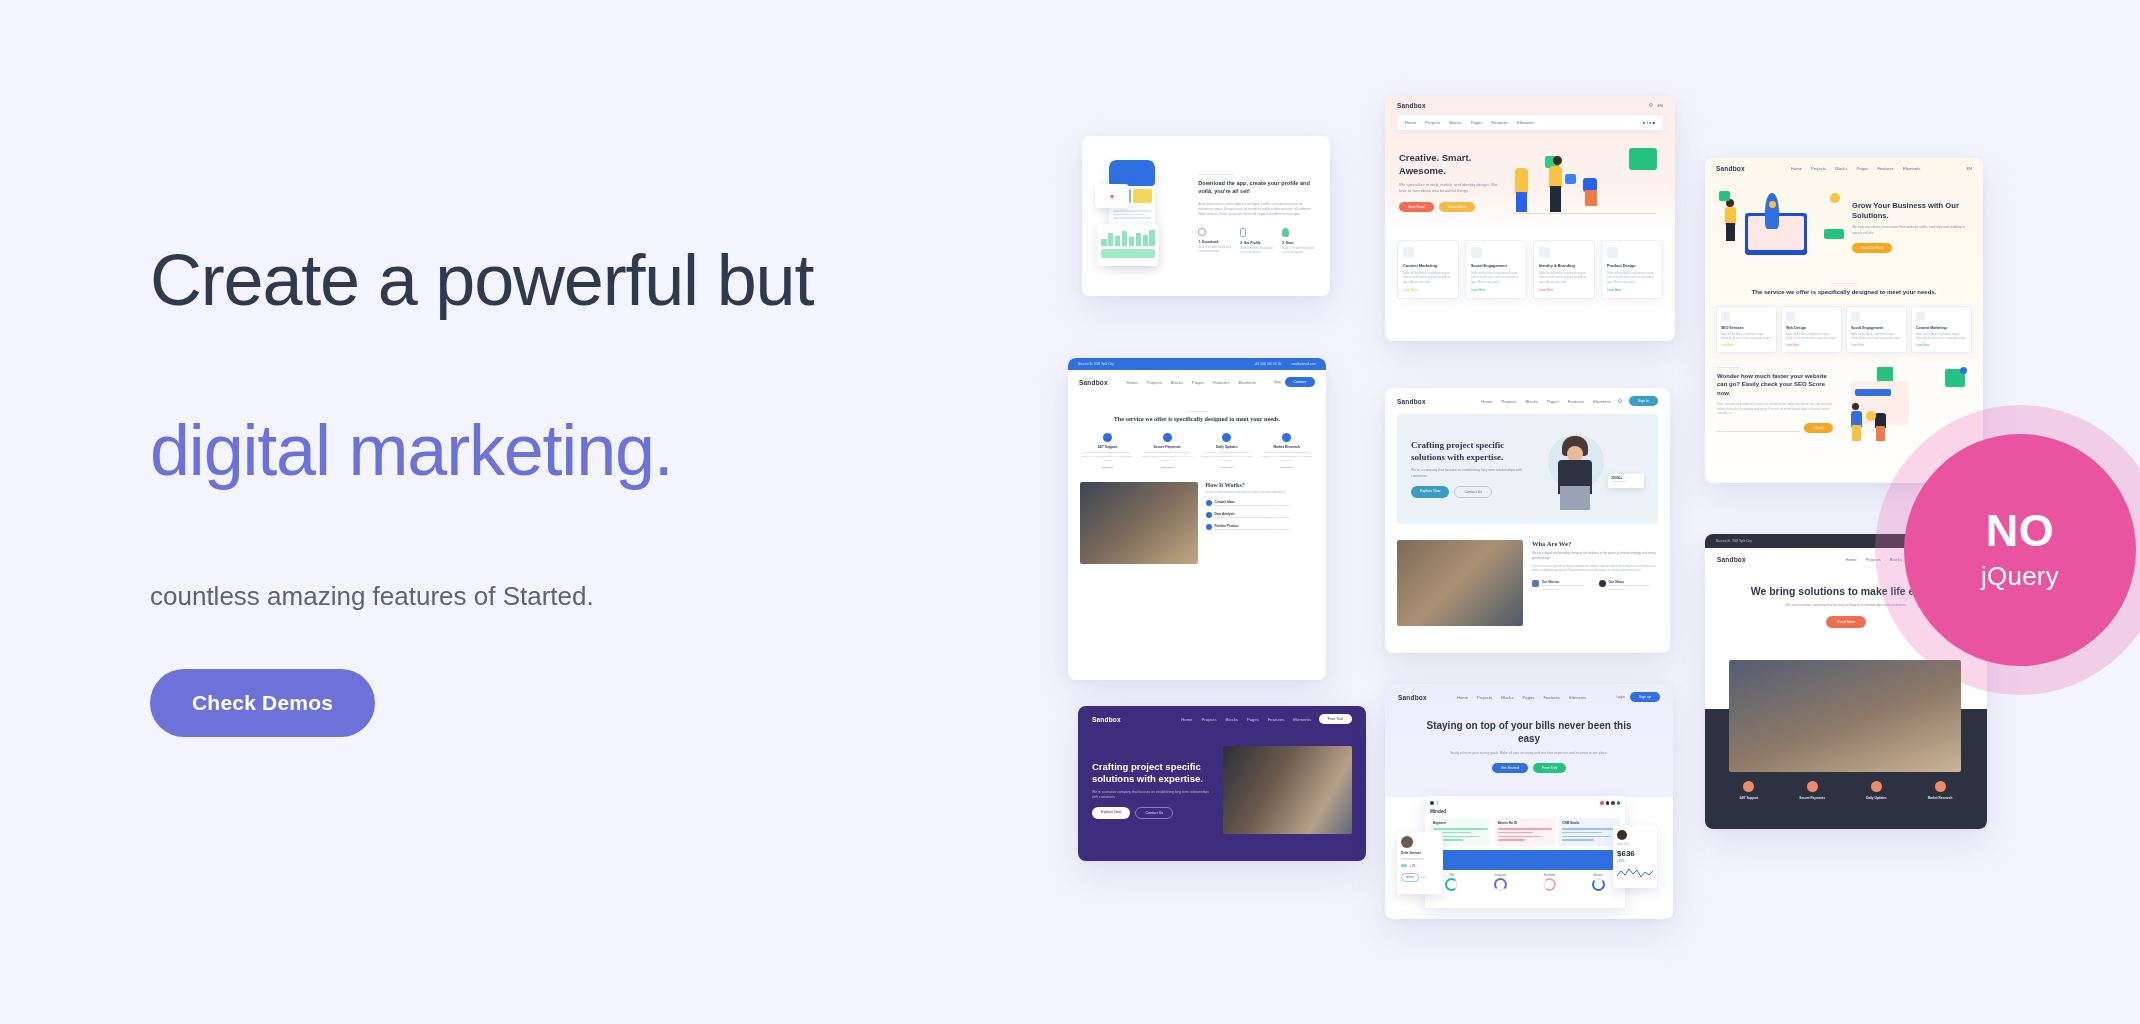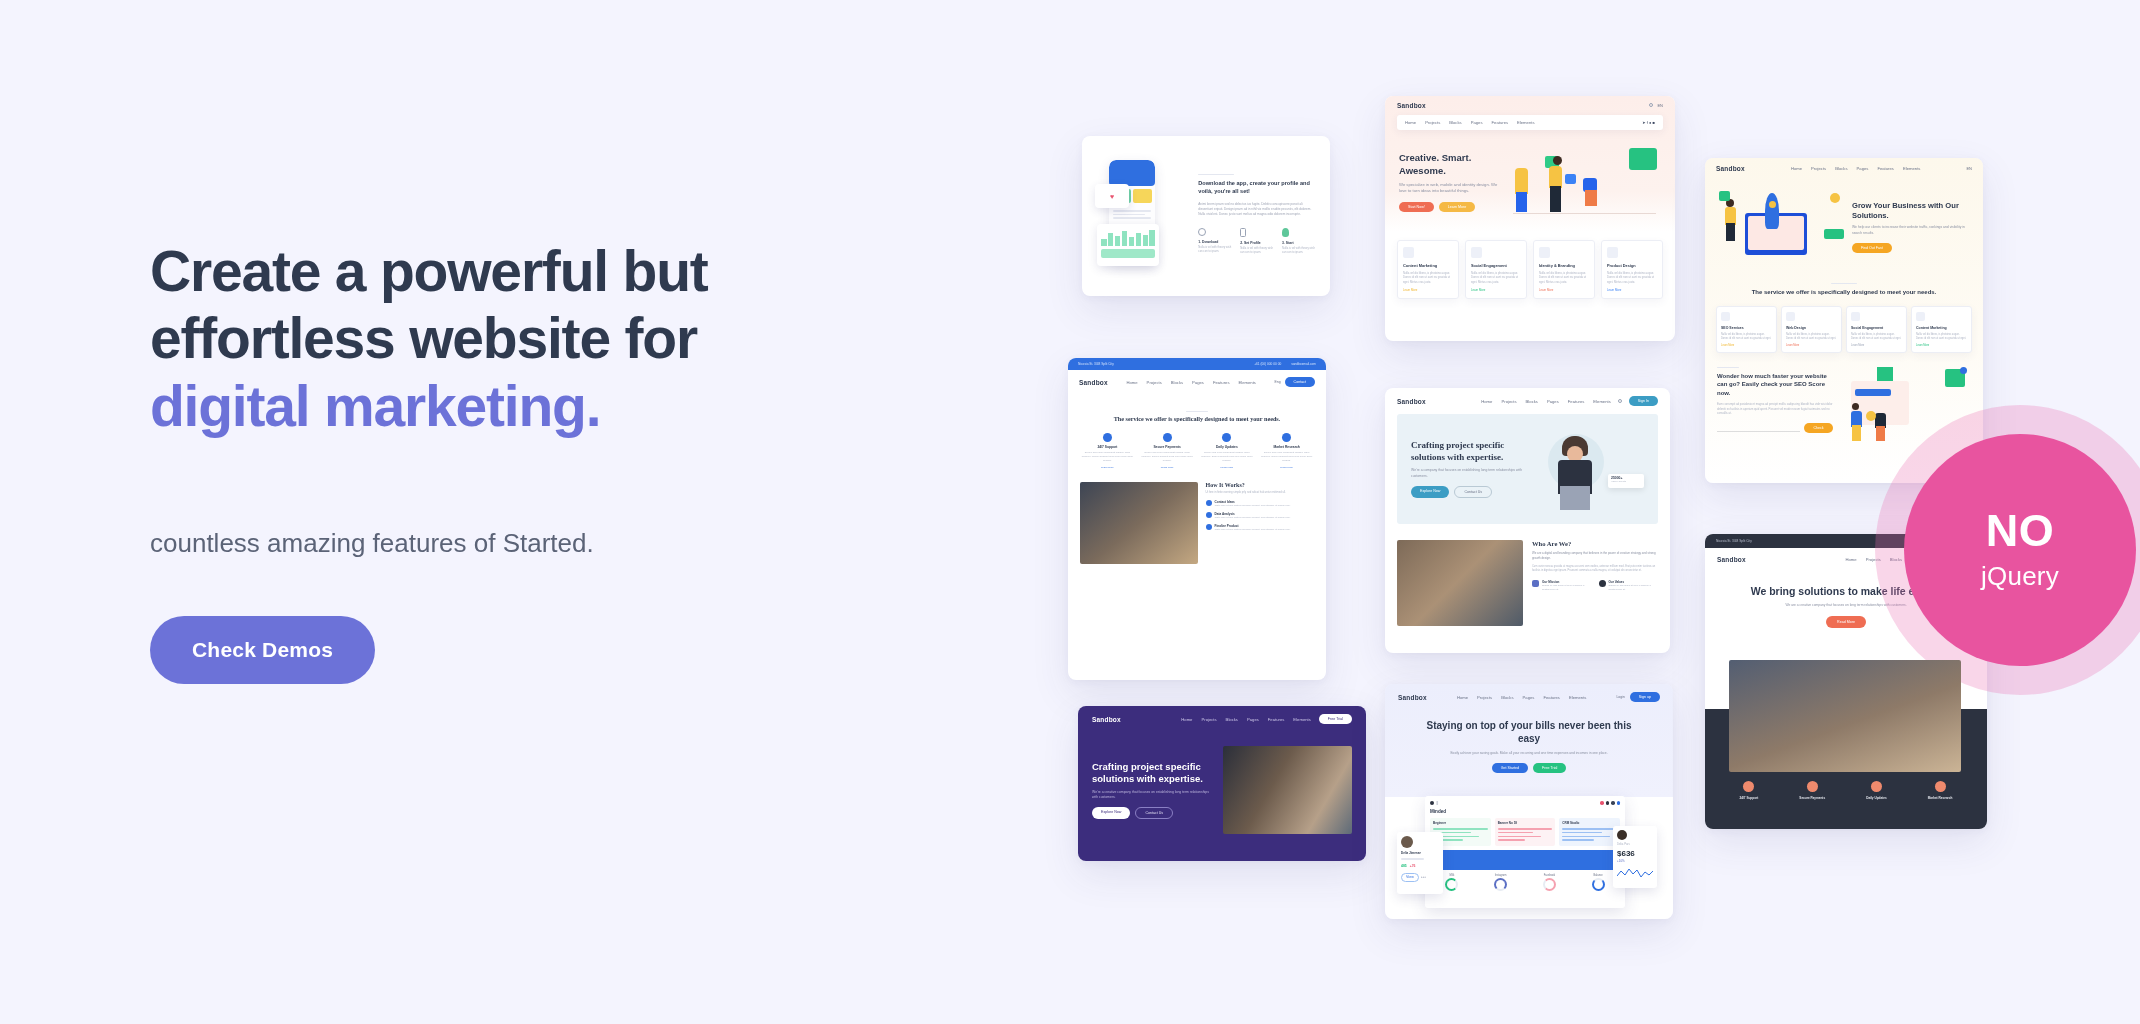--- a/index.html
+++ b/index.html
@@ -7,21 +7,21 @@
     width: 2140px; height: 1024px;
     background: #f4f4fe;
     font-family: "Liberation Sans", sans-serif;
     overflow: hidden;
   }
   .stage { position: relative; width: 2140px; height: 1024px; background: #f4f4fe; }
 
   
   .hero { position: absolute; left: 150px; top: 238px; width: 820px; }
   .hero h1 {
-    font-size: 57px; line-height: 1.18; font-weight: 700;
+    font-size: 72px; line-height: 1.18; font-weight: 400;
     color: #2f3a4f; letter-spacing: -1.2px;
   }
   .hero h1 .accent { color: #6c72d8; }
   .hero p {
     margin-top: 40px; font-size: 26px; line-height: 1.62;
     color: #5b6377; font-weight: 400; max-width: 700px;
   }
   .cta {
     display: inline-block; margin-top: 52px;
     background: #6c72d8; color: #ffffff;
@@ -84,21 +84,21 @@
   .badge-jq { font-size: 26px; font-weight: 400; margin-top: 8px; letter-spacing: .2px; }
 </style>
 </head>
 <body>
 
 <div class="stage">
 
   <div class="hero">
     <h1>
       <span>Create a powerful but</span><br>
-      <span>effortless website for</span><br>
+      <br>
       <span class="accent">digital marketing.</span>
     </h1>
     <p>
       <br>
       <span>countless amazing features of Started.</span>
     </p>
     <button class="cta">Check Demos</button>
   </div>
 
   <div class="collage">

